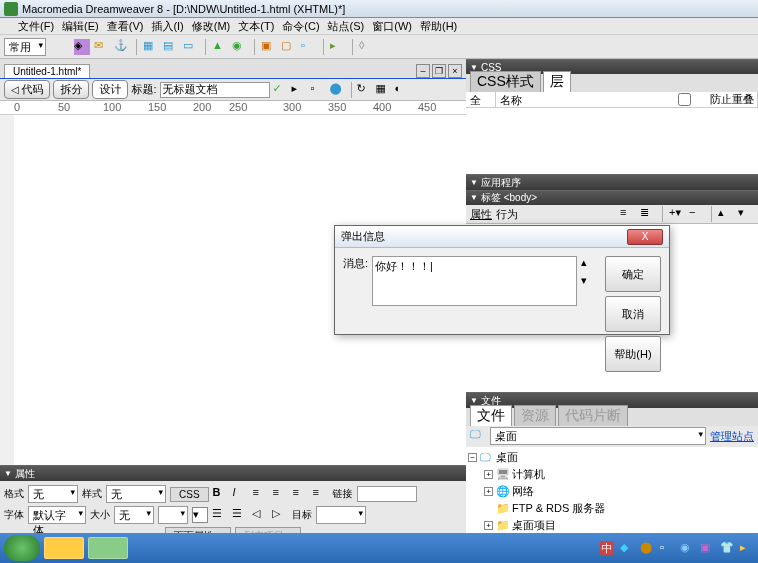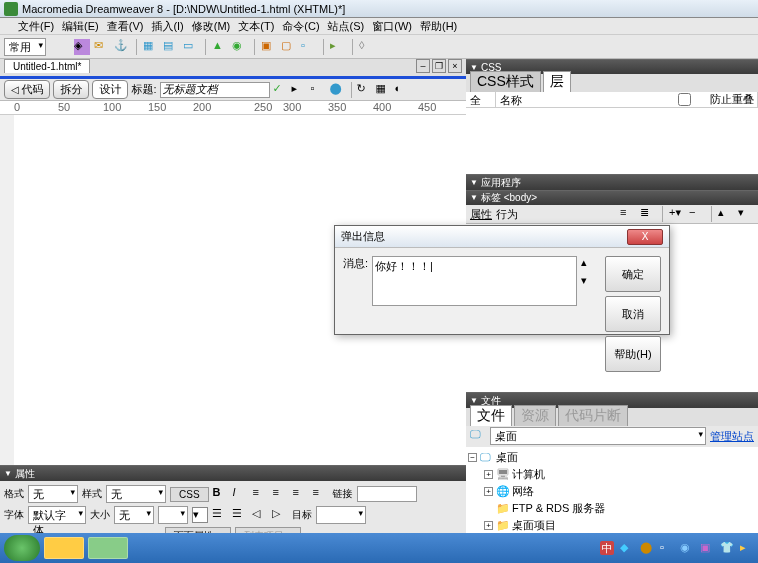--- a/index.html
+++ b/index.html
@@ -9,21 +9,21 @@
 .menubar{height:17px;background:#e8e8e8;display:flex;align-items:center;padding:0 18px;gap:8px;border-bottom:1px solid #ccc}
 .menubar span{cursor:pointer}
 .toolbar{height:24px;background:#e8e8e8;display:flex;align-items:center;padding:0 4px;gap:4px;border-bottom:1px solid #bbb}
 .dropdown{border:1px solid #999;background:#fff;padding:1px 14px 1px 4px;height:18px;position:relative}
 .dropdown::after{content:"▾";position:absolute;right:2px;top:1px;font-size:9px}
 .tb-icon{width:16px;height:16px;display:inline-block;cursor:pointer}
 .tb-sep{width:1px;height:16px;background:#aaa;margin:0 2px}
 .main-area{display:flex;height:494px}
 .left-pane{width:466px;display:flex;flex-direction:column;background:#fff}
 .right-pane{width:292px;background:#4a5a6a;display:flex;flex-direction:column}
-.doc-tab{height:20px;background:#e0e0e0;border-bottom:3px solid #1d4ed8;display:flex;align-items:flex-start;justify-content:space-between;padding:0 4px}
+.doc-tab{height:20px;background:#e0e0e0;border-bottom:1px solid #1d4ed8;display:flex;align-items:flex-end;justify-content:space-between;padding:0 4px}
 .doc-tab-label{background:#fff;border:1px solid #999;border-bottom:none;padding:1px 8px;font-size:10px}
 .doc-controls{display:flex;gap:2px}
 .doc-ctrl{width:14px;height:14px;border:1px solid #888;background:#ddd;font-size:9px;text-align:center;line-height:12px;cursor:pointer}
 .doc-toolbar{height:22px;background:#e8e8e8;display:flex;align-items:center;padding:0 4px;gap:3px;border-bottom:1px solid #bbb}
 .btn-pill{border:1px solid #888;background:linear-gradient(#fff,#ddd);border-radius:4px;padding:1px 6px;font-size:10px;cursor:pointer}
 .input-field{border:1px solid #999;background:#fff;height:16px;padding:0 2px}
 .ruler{height:14px;background:#fff;border-bottom:1px solid #ccc;position:relative;font-size:8px;color:#666;overflow:hidden}
 .ruler span{position:absolute;top:0}
 .canvas{flex:1;background:#fff;position:relative;border-left:14px solid #f0f0f0}
 .status-bar{height:16px;background:#e8e8e8;border-top:1px solid #bbb;display:flex;align-items:center;justify-content:space-between;padding:0 4px;font-size:10px}
@@ -117,37 +117,37 @@
         <span class="doc-ctrl">‒</span>
         <span class="doc-ctrl">❐</span>
         <span class="doc-ctrl">×</span>
       </div>
     </div>
     <div class="doc-toolbar">
       <span class="btn-pill">◁ <span>代码</span></span>
       <span class="btn-pill"><span>拆分</span></span>
       <span class="btn-pill" style="background:#fff"><span>设计</span></span>
       <label>标题:</label>
-      <input class="input-field" style="width: 110px; font-style: italic;" value="无标题文档">
+      <input class="input-field" style="width: 110px;" value="无标题文档">
       <span class="tb-icon" style="color:#3a3">✓</span>
       <span class="tb-icon">▸</span>
       <span class="tb-icon">▫</span>
       <span class="tb-icon" style="color:#39c">⬤</span>
       <span class="tb-sep"></span>
       <span class="tb-icon">↻</span>
       <span class="tb-icon">▦</span>
       <span class="tb-icon">◐</span>
     </div>
     <div class="ruler">
       <span style="left:14px">0</span>
         <span style="left:58px">50</span>
         <span style="left:103px">100</span>
         <span style="left:148px">150</span>
         <span style="left:193px">200</span>
-        <span style="left:254px">250</span>
+        <span style="left:229px">250</span>
         <span style="left:283px">300</span>
         <span style="left:328px">350</span>
         <span style="left:373px">400</span>
         <span style="left:418px">450</span>
     </div>
     <div class="canvas"></div>
     <div class="panel-header">属性</div>
     <div class="props-panel">
       <div class="props-row">
         <label>格式</label>

